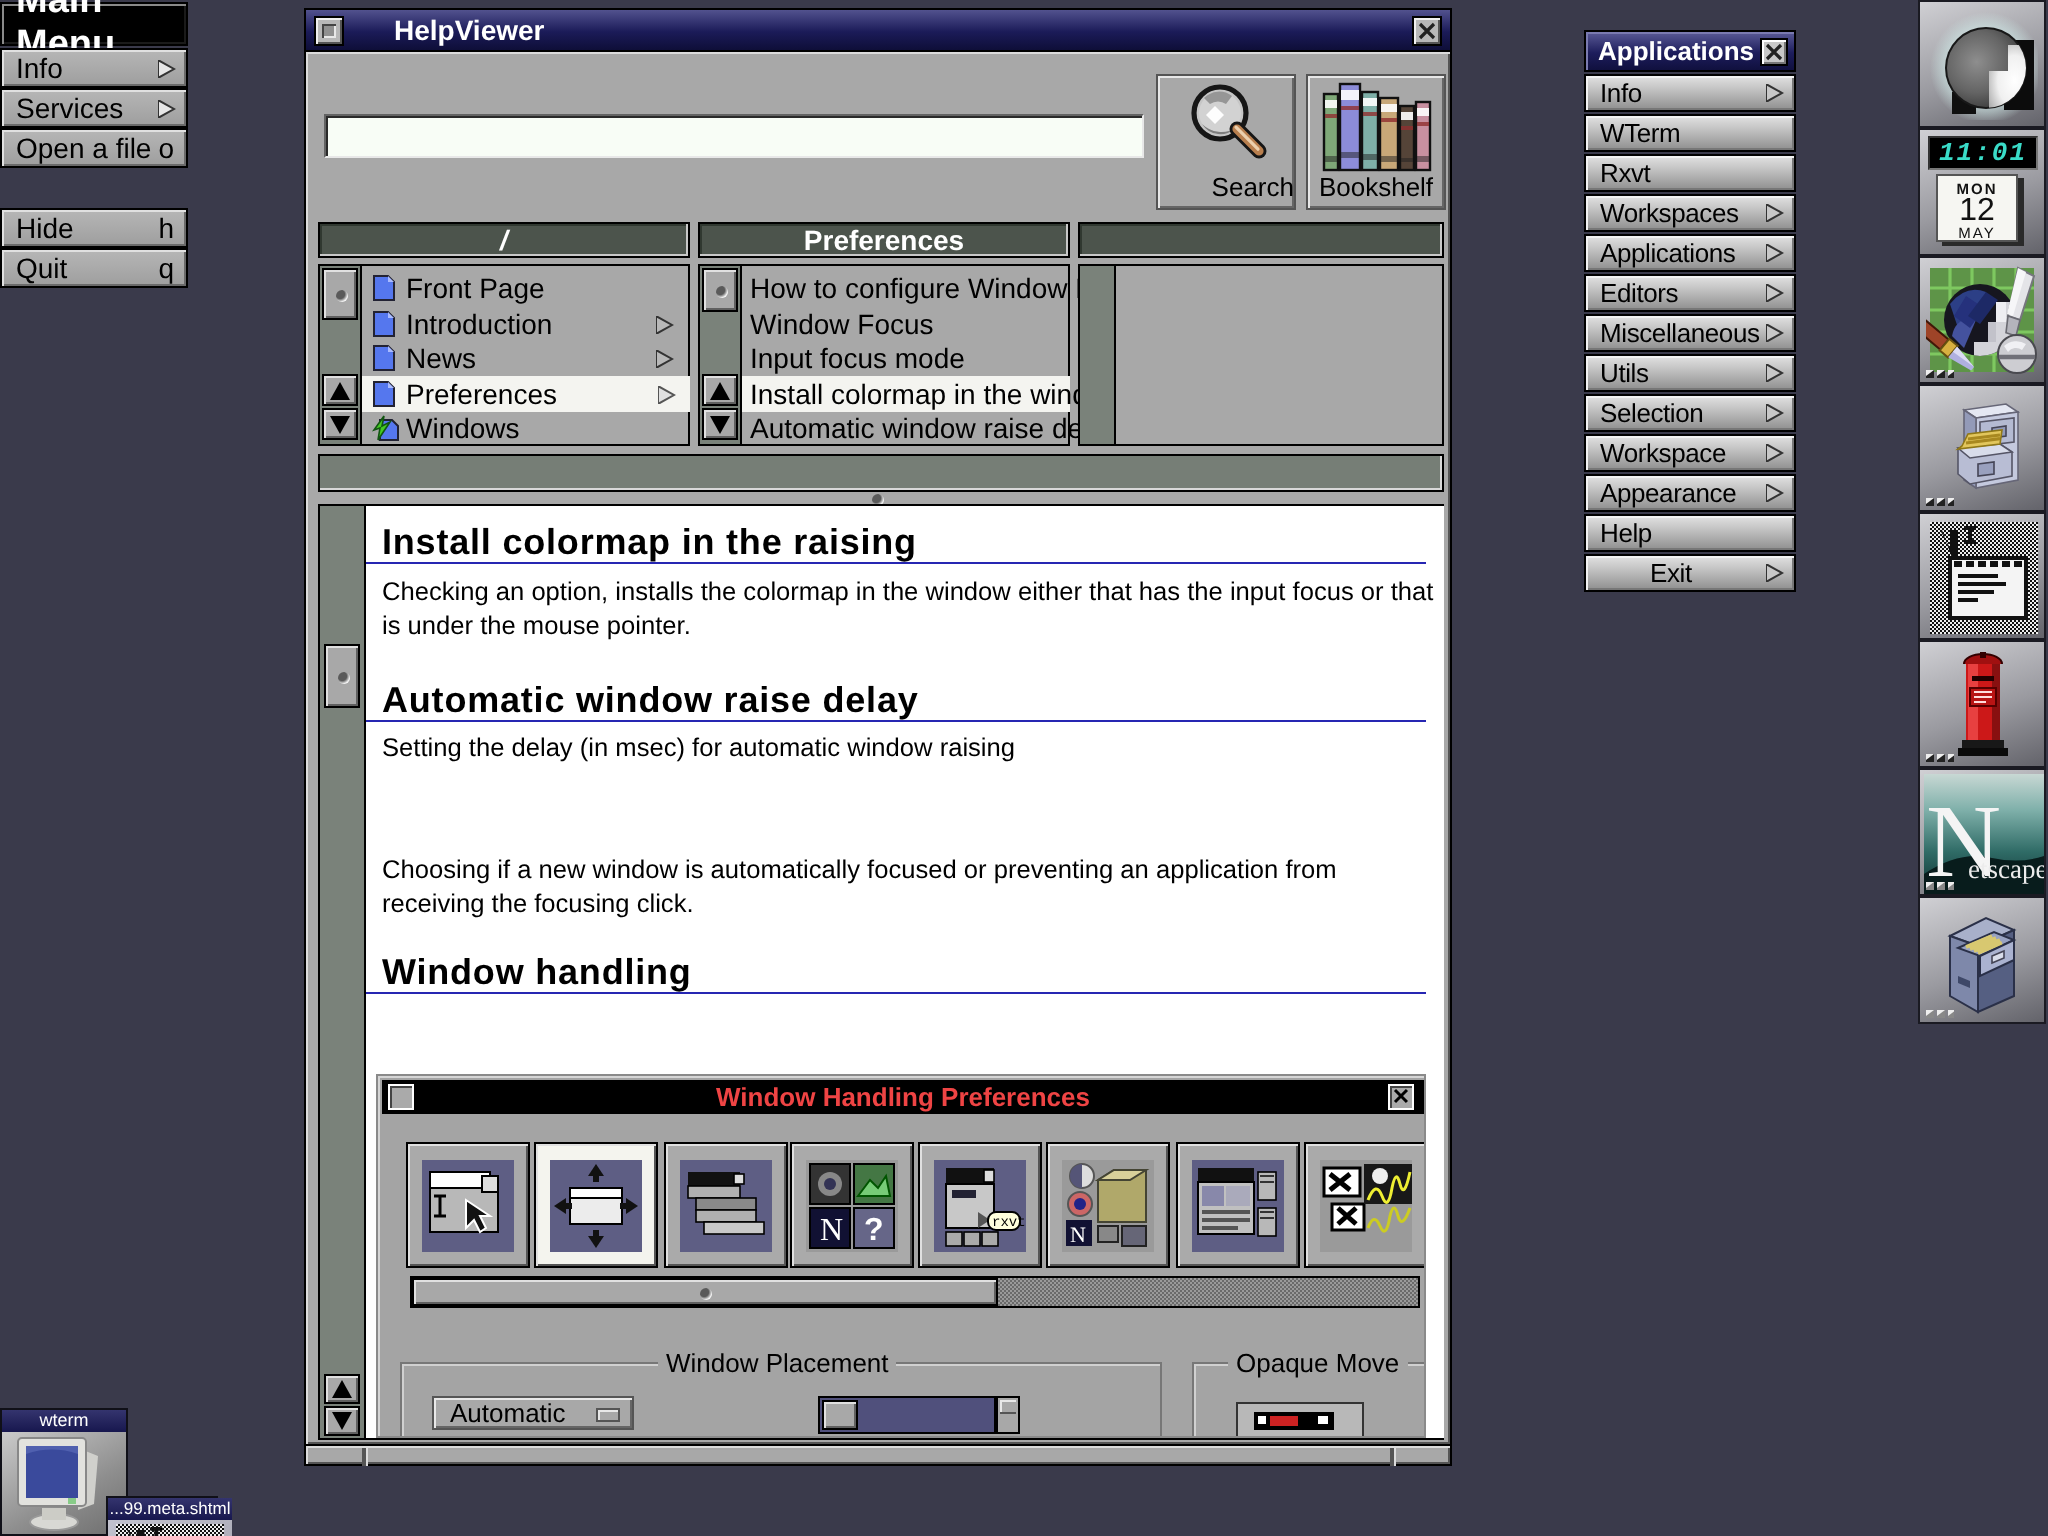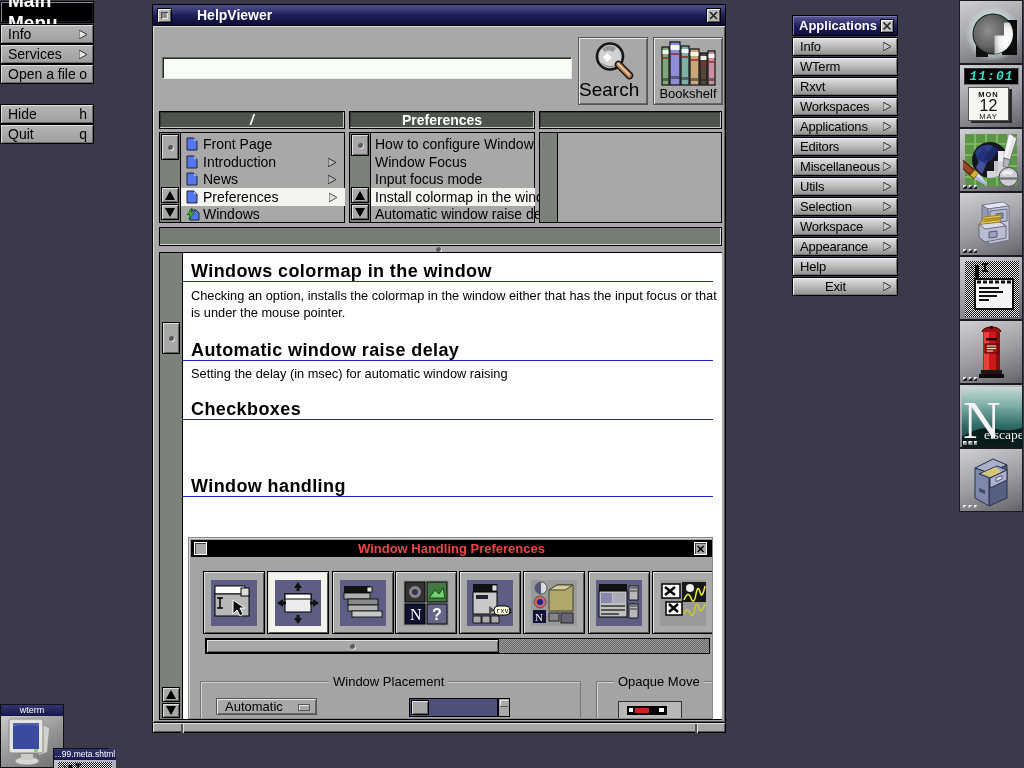--- a/index.html
+++ b/index.html
@@ -111,21 +111,21 @@
     <svg class="abs" style="left:12px;top:2px;" width="46" height="46" viewBox="0 0 46 46">
       <circle cx="19" cy="16.5" r="13" fill="#c6c6c6" stroke="#161616" stroke-width="2.6"></circle>
       <circle cx="19" cy="16.5" r="10.5" fill="#d2d2d2"></circle>
       <path d="M10 22 a11 11 0 0 0 17 2 a14 14 0 0 1 -17 -2 z" fill="#7e7e7e"></path>
       <path d="M11 9 a10.5 10.5 0 0 1 14 -1 l-3 4 a7 7 0 0 0 -8 0 z" fill="#969696"></path>
       <polygon points="12,17.5 16.5,13 21,17.5 16.5,22" fill="#fdfdfd"></polygon>
       <path d="M27.5 24.5 l11 11" stroke="#161616" stroke-width="7.5" stroke-linecap="round"></path>
       <path d="M27.5 24.5 l11 11" stroke="#b97f4e" stroke-width="4.6" stroke-linecap="round"></path>
       <path d="M27 23.6 l11 11" stroke="#ecd0ae" stroke-width="1.6" stroke-linecap="round"></path>
     </svg>
-    <div class="abs" style="bottom:3px;width:100%;text-align:left;font-size:19px;">Search</div>
+    <div class="abs" style="bottom:3px;width:100%;text-align:right;font-size:13px;">Search</div>
   </div>
   <div class="btn abs" style="left:501px;top:33px;width:70px;height:68px;">
     <svg class="abs" style="left:7px;top:2px;" width="57" height="47" viewBox="0 0 57 47">
       <g stroke="#111" stroke-width="1.2">
       <rect x="1" y="7" width="7" height="38" fill="#7fa878"></rect>
       <rect x="9" y="2" width="10" height="43" fill="#8c8cd8"></rect>
       <rect x="20" y="6" width="8" height="39" fill="#7fb0a8"></rect>
       <rect x="29" y="9" width="9" height="36" fill="#c8a878"></rect>
       <rect x="39" y="13" width="7" height="32" fill="#554438"></rect>
       <rect x="47" y="11" width="7" height="34" fill="#c890a0"></rect>
@@ -275,25 +275,25 @@
           <polygon points="5,0 10,9 0,9" fill="#000"></polygon>
         </svg>
       </div>
     <div class="sarr abs" style="left:2px;top:450px;width:18px;height:15px;">
         <svg width="10" height="9">
           <polygon points="5,9 10,0 0,0" fill="#000"></polygon>
         </svg>
       </div>
     <div class="abs" style="left:22px;top:0;width:1px;height:466px;background:#000;"></div>
     <div class="abs" id="page" style="left:23px;top:0;width:539px;height:466px;background:#fff;overflow:hidden;">
-      <h2 class="ct" style="top:9px;">Windows colormap in the window</h2>
+      <h2 class="ct" style="top:9px;">Install colormap in the raising</h2>
       <p class="ct" style="top:35px;">Checking an option, installs the colormap in the window either that has the input focus or that<br>is under the mouse pointer.</p>
       <h2 class="ct" style="top:88px;">Automatic window raise delay</h2>
       <p class="ct" style="top:113px;">Setting the delay (in msec) for automatic window raising</p>
-      <h2 class="ct" style="top:147px;">Checkboxes</h2>
+      <p class="ct" style="top:174px;">Choosing if a new window is automatically focused or preventing an application from<br>receiving the focusing click.</p>
       <h2 class="ct" style="top:224px;">Window handling</h2>
 
       <div class="abs" id="dlg" style="left:5px;top:284px;width:525px;height:182px;background:#a4a4a4;
            border:1px solid #8a8a8a;box-shadow:inset 1px 1px 0 #d6d6d6;overflow:hidden;">
         <div class="abs" style="left:2px;top:2px;width:521px;height:17px;background:#000;color:#ef4444;
              font-weight:bold;font-size:13px;text-align:center;line-height:17px;">Window Handling Preferences</div>
         <div class="abs" style="left:5px;top:4px;width:13px;height:13px;background:#aaa;border:1px solid #fff;box-shadow:inset 1px 1px 0 #444;"></div>
         <div class="abs" style="left:505px;top:4px;width:13px;height:13px;background:#aaa;border:1px solid #fff;box-shadow:inset 1px 1px 0 #444;
              color:#000;font-size:11px;line-height:12px;text-align:center;font-weight:bold;">✕</div>
         <div id="icons">

